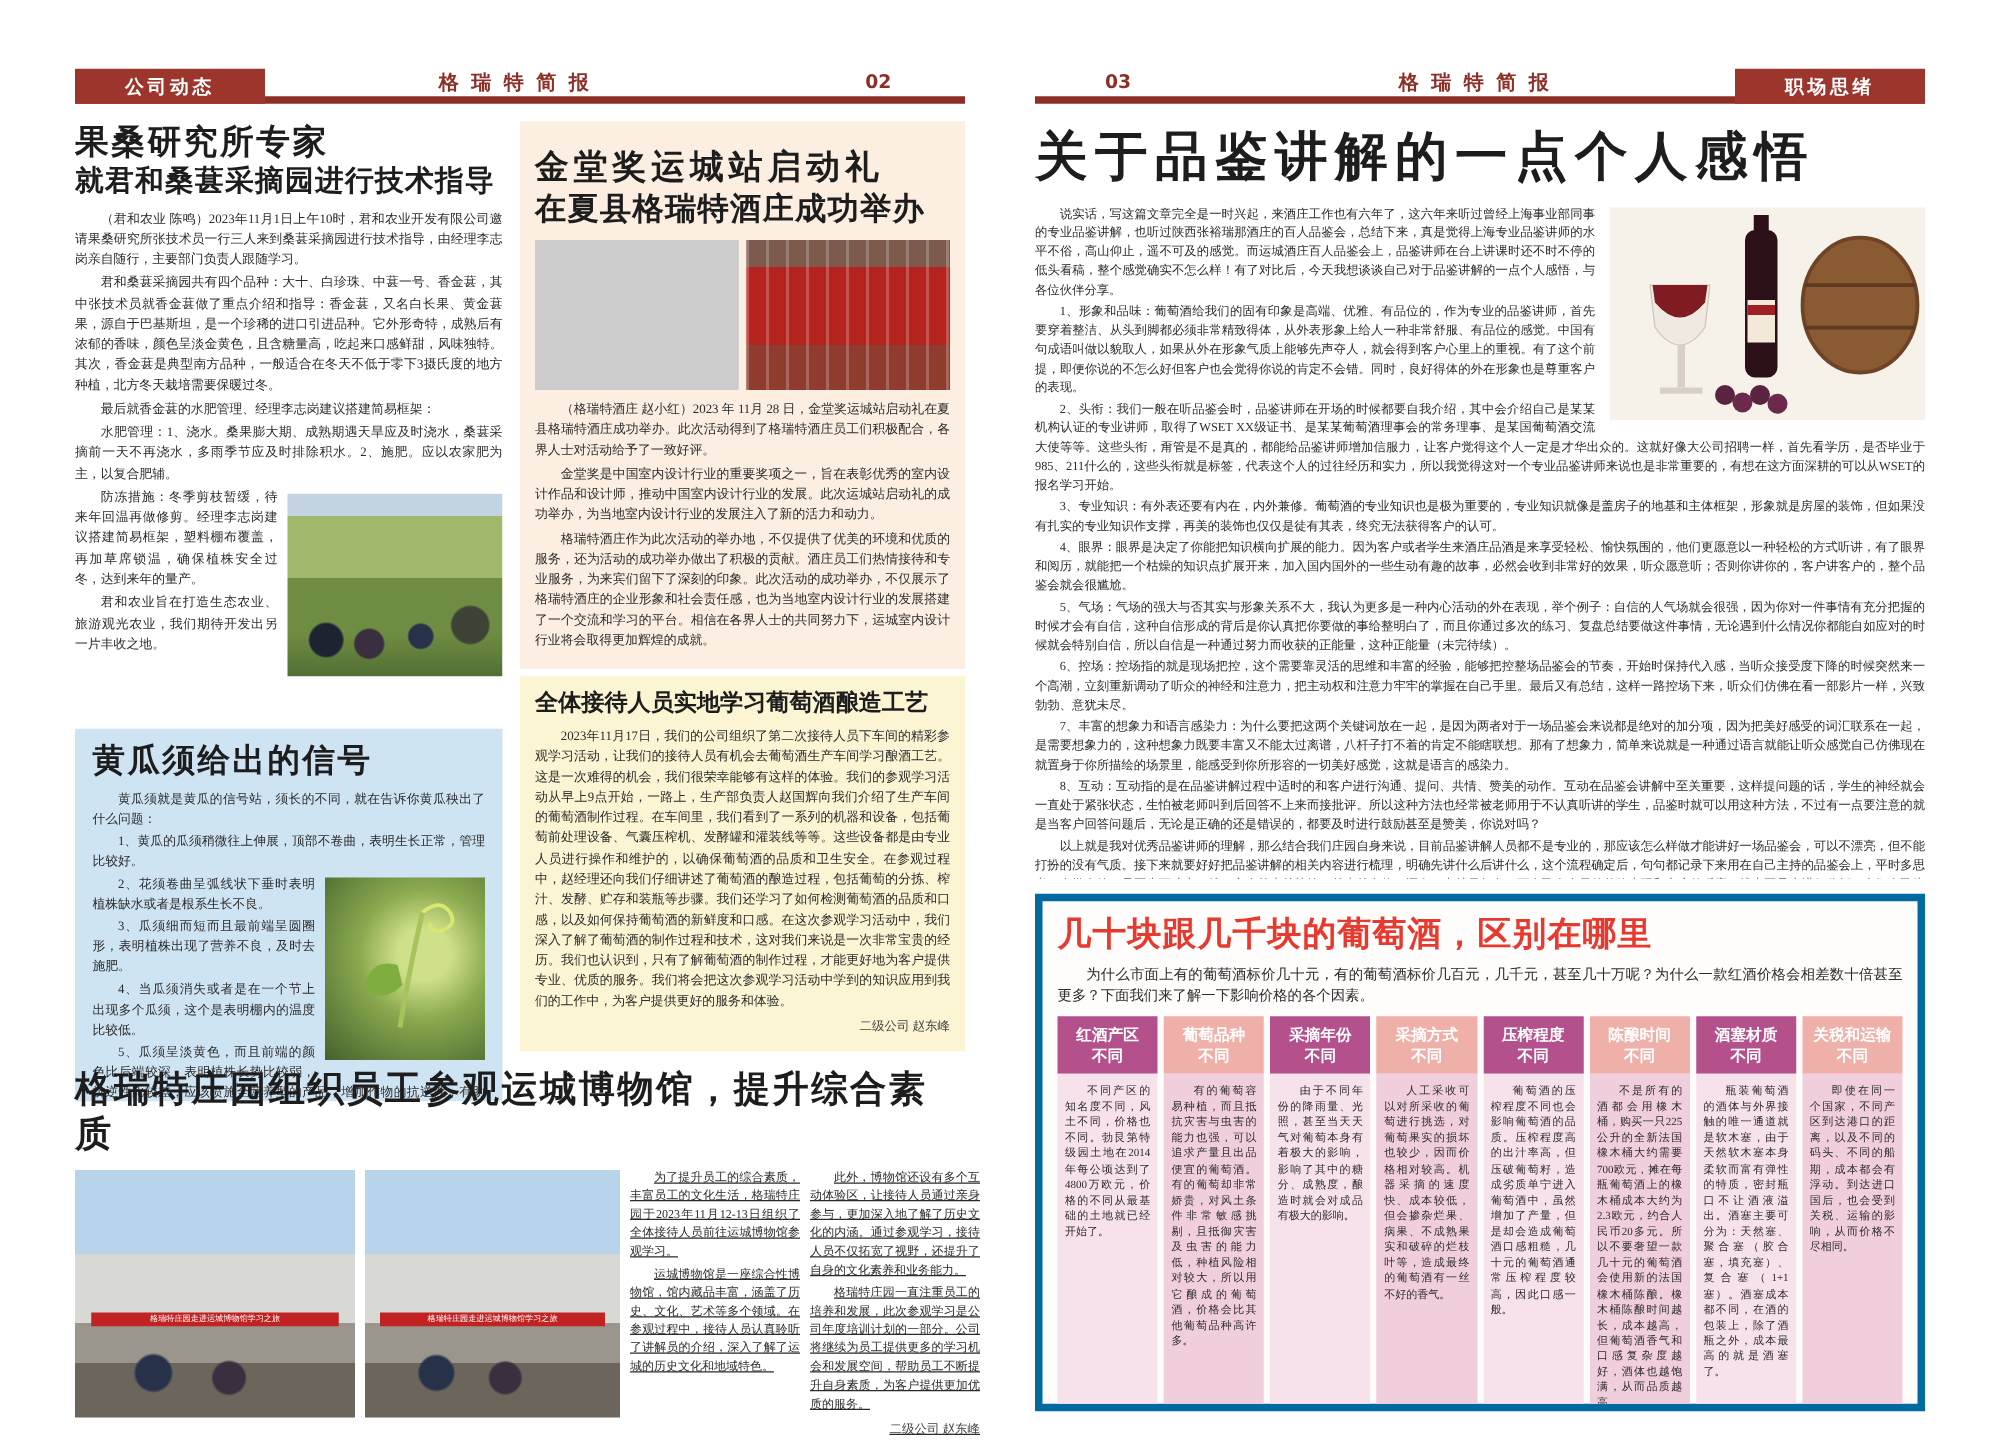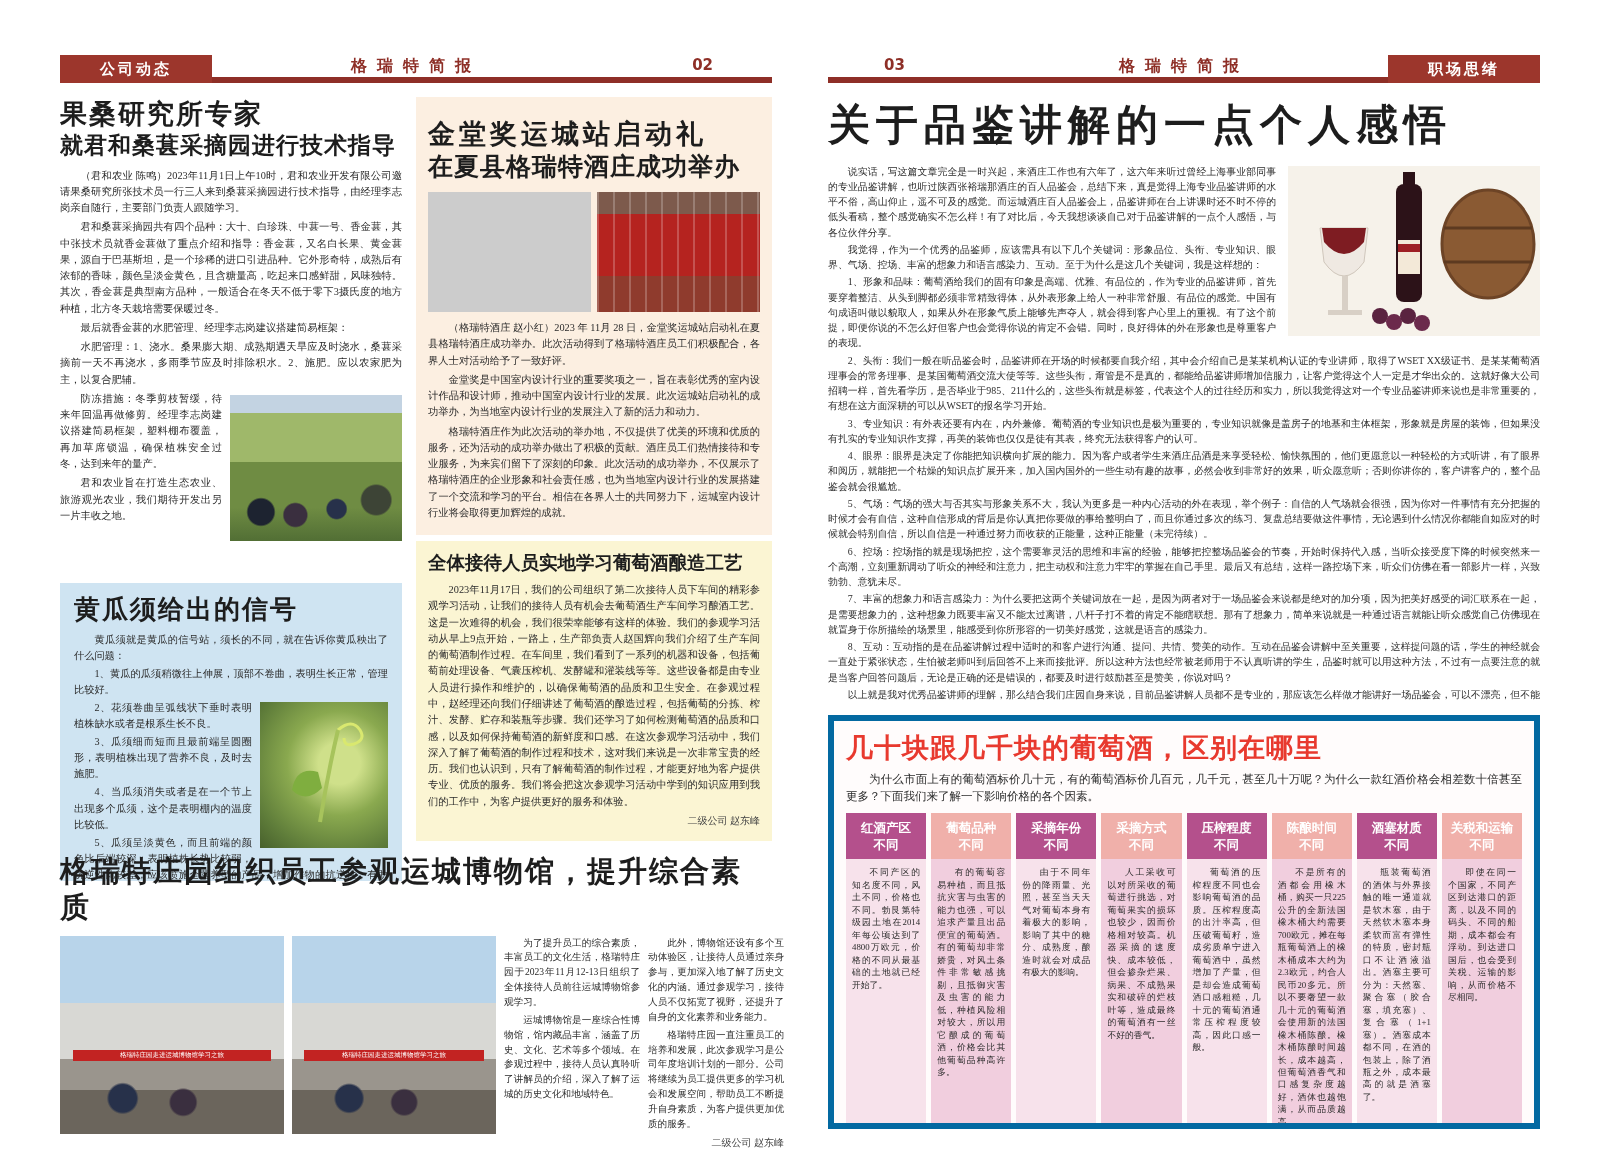--- a/index.html
+++ b/index.html
@@ -73,21 +73,21 @@
   .bottom-row{display:flex;gap:8px;align-items:flex-start;}
   .museum-photo{width:224px;height:198px;position:relative;flex:none;
      background:
        radial-gradient(circle at 28% 82%, #27314a 0 6%, transparent 7%),
        radial-gradient(circle at 55% 84%, #3a2f3f 0 6%, transparent 7%),
        linear-gradient(180deg,#b8d4ea 0 34%,#d8d8d4 34% 62%,#9a958d 62% 78%,#6b655c 78% 100%);}
   .museum-photo.second{width:204px;}
   .banner-strip{position:absolute;left:6%;right:6%;top:58%;background:#c22322;color:#fff;
      font-family:"DejaVu Sans","Liberation Sans",sans-serif;font-size:6.5px;line-height:1.6;
      text-align:center;white-space:nowrap;overflow:hidden;}
-  .btxt-col{width:136px;flex:none;}
+  .btxt-col{width:136px;flex:none;text-decoration:underline;}
   .btxt-col .para{font-size:9.6px;line-height:1.55;}
 
   
   .rp-main{position:absolute;left:0;top:40px;width:100%;height:608px;overflow:hidden;}
   .tasting-title{font-size:42px;letter-spacing:6px;margin:4px 0 12px;font-weight:900;}
   .wine-photo{float:right;width:252px;height:170px;margin:2px 0 6px 12px;background:#f5f1ea;}
   .rp-main .para{font-size:9.9px;line-height:1.54;margin-bottom:2px;}
 
   .pinkbox{position:absolute;left:0;top:660px;width:100%;height:414px;box-sizing:border-box;
            border:6px solid #0369a1;background:#fffcfc;padding:8px 12px 6px;overflow:hidden;}
@@ -234,21 +234,20 @@
         <rect x="54" y="110" width="6" height="34" fill="#d8d0c6"></rect>
         <rect x="40" y="144" width="34" height="5" fill="#d8d0c6"></rect>
         <circle cx="92" cy="150" r="8" fill="#5a2340"></circle>
           <circle cx="106" cy="156" r="8" fill="#6b2a4c"></circle>
         <circle cx="120" cy="150" r="8" fill="#5a2340"></circle>
           <circle cx="134" cy="157" r="8" fill="#6b2a4c"></circle>
       </svg>
     </div>
     <div>
         <p class="para">说实话，写这篇文章完全是一时兴起，来酒庄工作也有六年了，这六年来听过曾经上海事业部同事的专业品鉴讲解，也听过陕西张裕瑞那酒庄的百人品鉴会，总结下来，真是觉得上海专业品鉴讲师的水平不俗，高山仰止，遥不可及的感觉。而运城酒庄百人品鉴会上，品鉴讲师在台上讲课时还不时不停的低头看稿，整个感觉确实不怎么样！有了对比后，今天我想谈谈自己对于品鉴讲解的一点个人感悟，与各位伙伴分享。</p>
-        <p class="para">我觉得，作为一个优秀的品鉴师，应该需具有以下几个关键词：形象品位、头衔、专业知识、眼界、气场、控场、丰富的想象力和语言感染力、互动。至于为什么是这几个关键词，我是这样想的：</p>
         <p class="para">1、形象和品味：葡萄酒给我们的固有印象是高端、优雅、有品位的，作为专业的品鉴讲师，首先要穿着整洁、从头到脚都必须非常精致得体，从外表形象上给人一种非常舒服、有品位的感觉。中国有句成语叫做以貌取人，如果从外在形象气质上能够先声夺人，就会得到客户心里上的重视。有了这个前提，即便你说的不怎么好但客户也会觉得你说的肯定不会错。同时，良好得体的外在形象也是尊重客户的表现。</p>
         <p class="para">2、头衔：我们一般在听品鉴会时，品鉴讲师在开场的时候都要自我介绍，其中会介绍自己是某某机构认证的专业讲师，取得了WSET XX级证书、是某某葡萄酒理事会的常务理事、是某国葡萄酒交流大使等等。这些头衔，甭管是不是真的，都能给品鉴讲师增加信服力，让客户觉得这个人一定是才华出众的。这就好像大公司招聘一样，首先看学历，是否毕业于985、211什么的，这些头衔就是标签，代表这个人的过往经历和实力，所以我觉得这对一个专业品鉴讲师来说也是非常重要的，有想在这方面深耕的可以从WSET的报名学习开始。</p>
         <p class="para">3、专业知识：有外表还要有内在，内外兼修。葡萄酒的专业知识也是极为重要的，专业知识就像是盖房子的地基和主体框架，形象就是房屋的装饰，但如果没有扎实的专业知识作支撑，再美的装饰也仅仅是徒有其表，终究无法获得客户的认可。</p>
         <p class="para">4、眼界：眼界是决定了你能把知识横向扩展的能力。因为客户或者学生来酒庄品酒是来享受轻松、愉快氛围的，他们更愿意以一种轻松的方式听讲，有了眼界和阅历，就能把一个枯燥的知识点扩展开来，加入国内国外的一些生动有趣的故事，必然会收到非常好的效果，听众愿意听；否则你讲你的，客户讲客户的，整个品鉴会就会很尴尬。</p>
         <p class="para">5、气场：气场的强大与否其实与形象关系不大，我认为更多是一种内心活动的外在表现，举个例子：自信的人气场就会很强，因为你对一件事情有充分把握的时候才会有自信，这种自信形成的背后是你认真把你要做的事给整明白了，而且你通过多次的练习、复盘总结要做这件事情，无论遇到什么情况你都能自如应对的时候就会特别自信，所以自信是一种通过努力而收获的正能量，这种正能量（未完待续）。</p>
         <p class="para">6、控场：控场指的就是现场把控，这个需要靠灵活的思维和丰富的经验，能够把控整场品鉴会的节奏，开始时保持代入感，当听众接受度下降的时候突然来一个高潮，立刻重新调动了听众的神经和注意力，把主动权和注意力牢牢的掌握在自己手里。最后又有总结，这样一路控场下来，听众们仿佛在看一部影片一样，兴致勃勃、意犹未尽。</p>
         <p class="para">7、丰富的想象力和语言感染力：为什么要把这两个关键词放在一起，是因为两者对于一场品鉴会来说都是绝对的加分项，因为把美好感受的词汇联系在一起，是需要想象力的，这种想象力既要丰富又不能太过离谱，八杆子打不着的肯定不能瞎联想。那有了想象力，简单来说就是一种通过语言就能让听众感觉自己仿佛现在就置身于你所描绘的场景里，能感受到你所形容的一切美好感觉，这就是语言的感染力。</p>
         <p class="para">8、互动：互动指的是在品鉴讲解过程中适时的和客户进行沟通、提问、共情、赞美的动作。互动在品鉴会讲解中至关重要，这样提问题的话，学生的神经就会一直处于紧张状态，生怕被老师叫到后回答不上来而接批评。所以这种方法也经常被老师用于不认真听讲的学生，品鉴时就可以用这种方法，不过有一点要注意的就是当客户回答问题后，无论是正确的还是错误的，都要及时进行鼓励甚至是赞美，你说对吗？</p>
         <p class="para">以上就是我对优秀品鉴讲师的理解，那么结合我们庄园自身来说，目前品鉴讲解人员都不是专业的，那应该怎么样做才能讲好一场品鉴会，可以不漂亮，但不能打扮的没有气质。接下来就要好好把品鉴讲解的相关内容进行梳理，明确先讲什么后讲什么，这个流程确定后，句句都记录下来用在自己主持的品鉴会上，平时多思考，多学多练，只要肯下功夫，就一定会越来越熟练，越来越自信。还有一点就是复盘一下自己在今天的整体表现和客户的反应，找出不足来进行分析，多问自己为什么，找出原因进行针对性弥补。</p>
       </div>

